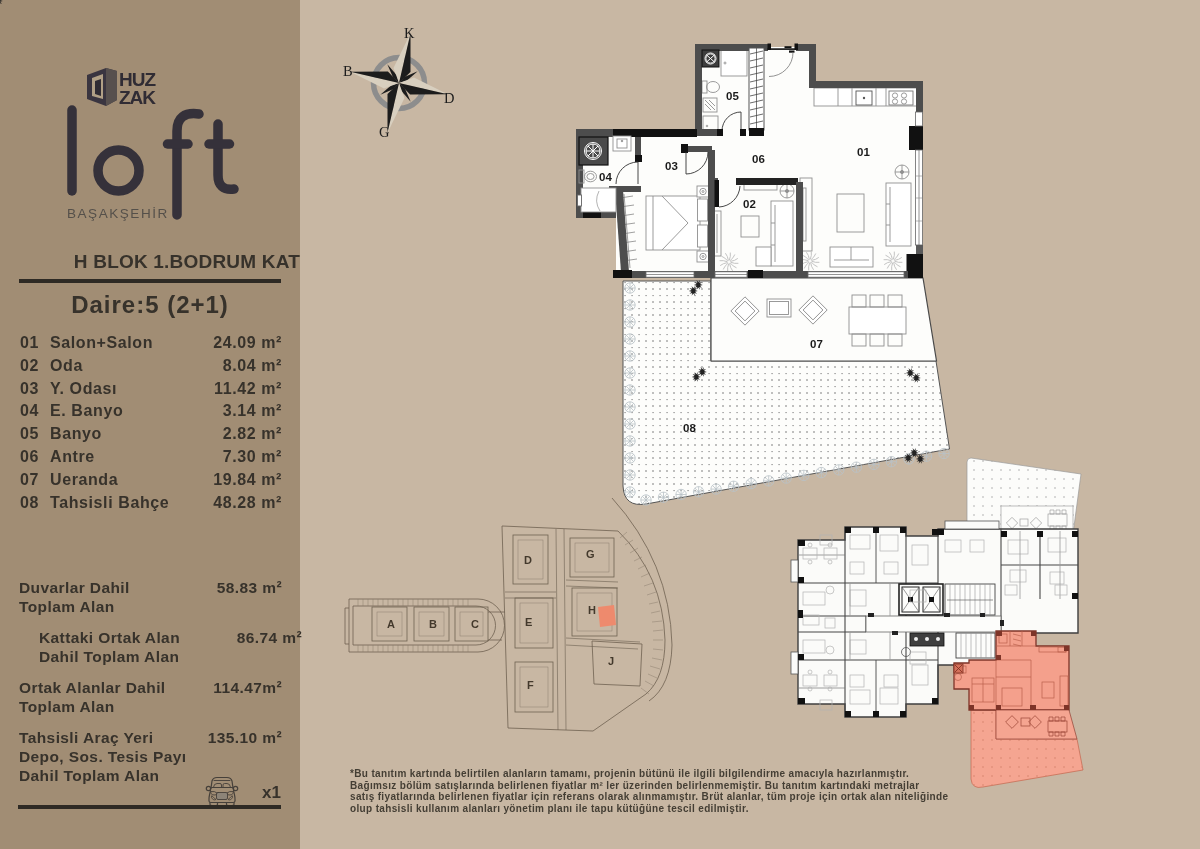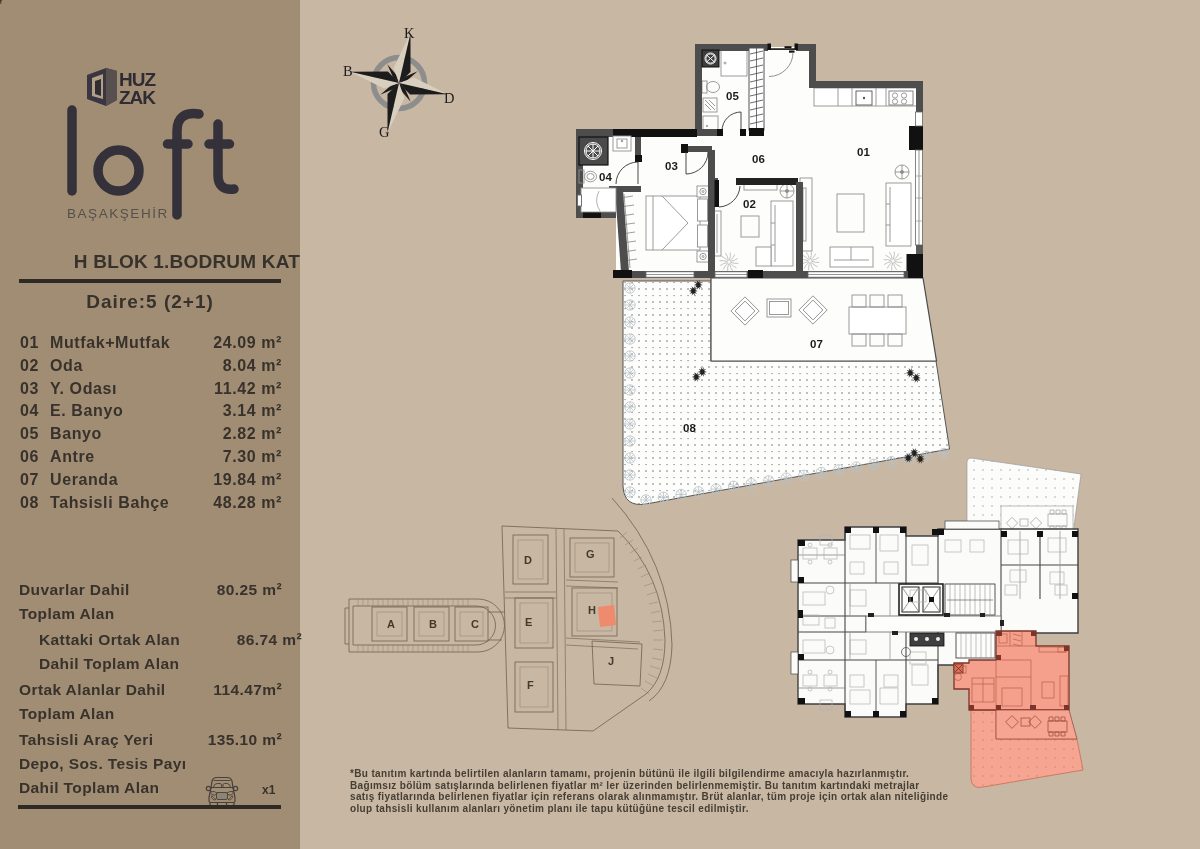--- a/index.html
+++ b/index.html
@@ -4,21 +4,21 @@
 <style>
   html,body{margin:0;padding:0;}
   body{width:1200px;height:849px;overflow:hidden;font-family:"Liberation Sans",sans-serif;}
   #page{position:relative;width:1200px;height:849px;background:#c8b7a3;}
   #sidebar{position:absolute;left:0;top:0;width:300px;height:849px;background:#a18d74;}
   .dk{color:#37322b;}
   #roomlist{position:absolute;left:0;top:0;width:300px;}
   .row{position:absolute;left:20px;width:262px;font-size:16px;letter-spacing:0.6px;color:#37322b;font-weight:bold;}
   .row .nm{position:absolute;left:30px;top:0;}
   .row .vl{position:absolute;right:0;top:0;}
-  .tot{position:absolute;left:19px;width:263px;font-size:15.5px;letter-spacing:0.4px;color:#37322b;font-weight:bold;line-height:24px;}
+  .tot{position:absolute;left:19px;width:263px;font-size:15.5px;letter-spacing:0.4px;color:#37322b;font-weight:bold;line-height:19px;}
   .tot .vl{position:absolute;right:0;top:0;}
 </style>
 </head>
 <body>
 <div id="page">
 
 <div id="sidebar"></div>
 
 <svg id="art" width="1200" height="849" viewBox="0 0 1200 849" style="position:absolute;left:0;top:0" xmlns="http://www.w3.org/2000/svg">
 <defs>
@@ -701,36 +701,36 @@
   <path d="M232,796 Q230,798 228,799.5 L230,800 Q232,799 232.5,797.5 Z" stroke-width="0.8"></path>
   <path d="M210,802.5 L210,804.5 Q210,805.5 212,805.5 L216,805.5 Q217.5,805.5 217.5,804.5 L217.5,802.5"></path>
   <path d="M226.5,802.5 L226.5,804.5 Q226.5,805.5 228,805.5 L232,805.5 Q234,805.5 234,804.5 L234,802.5"></path>
 </g>
 </svg>
 
 <div class="dk" style="position:absolute;left:0;top:251px;width:300px;text-align:right;font-size:19px;font-weight:bold;letter-spacing:0.2px;">H BLOK 1.BODRUM KAT</div>
 
 <div style="position:absolute;left:19px;top:279px;width:262px;height:4px;background:#2e2a24;"></div>
 
-<div class="dk" style="position:absolute;left:0;top:291px;width:300px;text-align:center;font-size:19px;font-weight:bold;letter-spacing:1px;">Daire:5 (2+1)</div>
+<div class="dk" style="position:absolute;left:0;top:291px;width:300px;text-align:center;font-size:24px;font-weight:bold;letter-spacing:1px;">Daire:5 (2+1)</div>
 
 <div id="roomlist">
-<div class="row" style="top:334px;">01<span class="nm">Mutfak+Mutfak</span><span class="vl">24.09 m²</span></div>
+<div class="row" style="top:334px;">01<span class="nm">Salon+Salon</span><span class="vl">24.09 m²</span></div>
 <div class="row" style="top:357px;">02<span class="nm">Oda</span><span class="vl">8.04 m²</span></div>
 <div class="row" style="top:380px;">03<span class="nm">Y. Odası</span><span class="vl">11.42 m²</span></div>
 <div class="row" style="top:402px;">04<span class="nm">E. Banyo</span><span class="vl">3.14 m²</span></div>
 <div class="row" style="top:425px;">05<span class="nm">Banyo</span><span class="vl">2.82 m²</span></div>
 <div class="row" style="top:448px;">06<span class="nm">Antre</span><span class="vl">7.30 m²</span></div>
 <div class="row" style="top:471px;">07<span class="nm">Ueranda</span><span class="vl">19.84 m²</span></div>
 <div class="row" style="top:494px;">08<span class="nm">Tahsisli Bahçe</span><span class="vl">48.28 m²</span></div>
 </div>
 
-<div class="tot" style="top:578px;">Duvarlar Dahil<br>Toplam Alan<span class="vl">80.25 m²</span></div>
+<div class="tot" style="top:578px;">Duvarlar Dahil<br>Toplam Alan<span class="vl">58.83 m²</span></div>
 <div class="tot" style="top:628px;margin-left:20px;">Kattaki Ortak Alan<br>Dahil Toplam Alan<span class="vl">86.74 m²</span></div>
 <div class="tot" style="top:678px;">Ortak Alanlar Dahil<br>Toplam Alan<span class="vl">114.47m²</span></div>
 <div class="tot" style="top:728px;">Tahsisli Araç Yeri<br>Depo, Sos. Tesis Payı<br>Dahil Toplam Alan<span class="vl">135.10 m²</span></div>
 
-<div class="dk" style="position:absolute;left:262px;top:783px;font-size:12px;font-weight:bold;">x1</div>
+<div class="dk" style="position:absolute;left:262px;top:783px;font-size:17px;font-weight:bold;">x1</div>
 
 <div style="position:absolute;left:18px;top:805px;width:263px;height:4px;background:#2e2a24;"></div>
 
 <div style="position:absolute;left:350px;top:768px;width:680px;font-size:10px;font-weight:bold;letter-spacing:0.35px;line-height:11.7px;color:#443e34;white-space:nowrap;">*Bu tanıtım kartında belirtilen alanların tamamı, projenin bütünü ile ilgili bilgilendirme amacıyla hazırlanmıştır.<br>Bağımsız bölüm satışlarında belirlenen fiyatlar m² ler üzerinden belirlenmemiştir. Bu tanıtım kartındaki metrajlar<br>satış fiyatlarında belirlenen fiyatlar için referans olarak alınmamıştır. Brüt alanlar, tüm proje için ortak alan niteliğinde<br>olup tahsisli kullanım alanları yönetim planı ile tapu kütüğüne tescil edilmiştir.</div>
 </div>
 
 </body></html>

